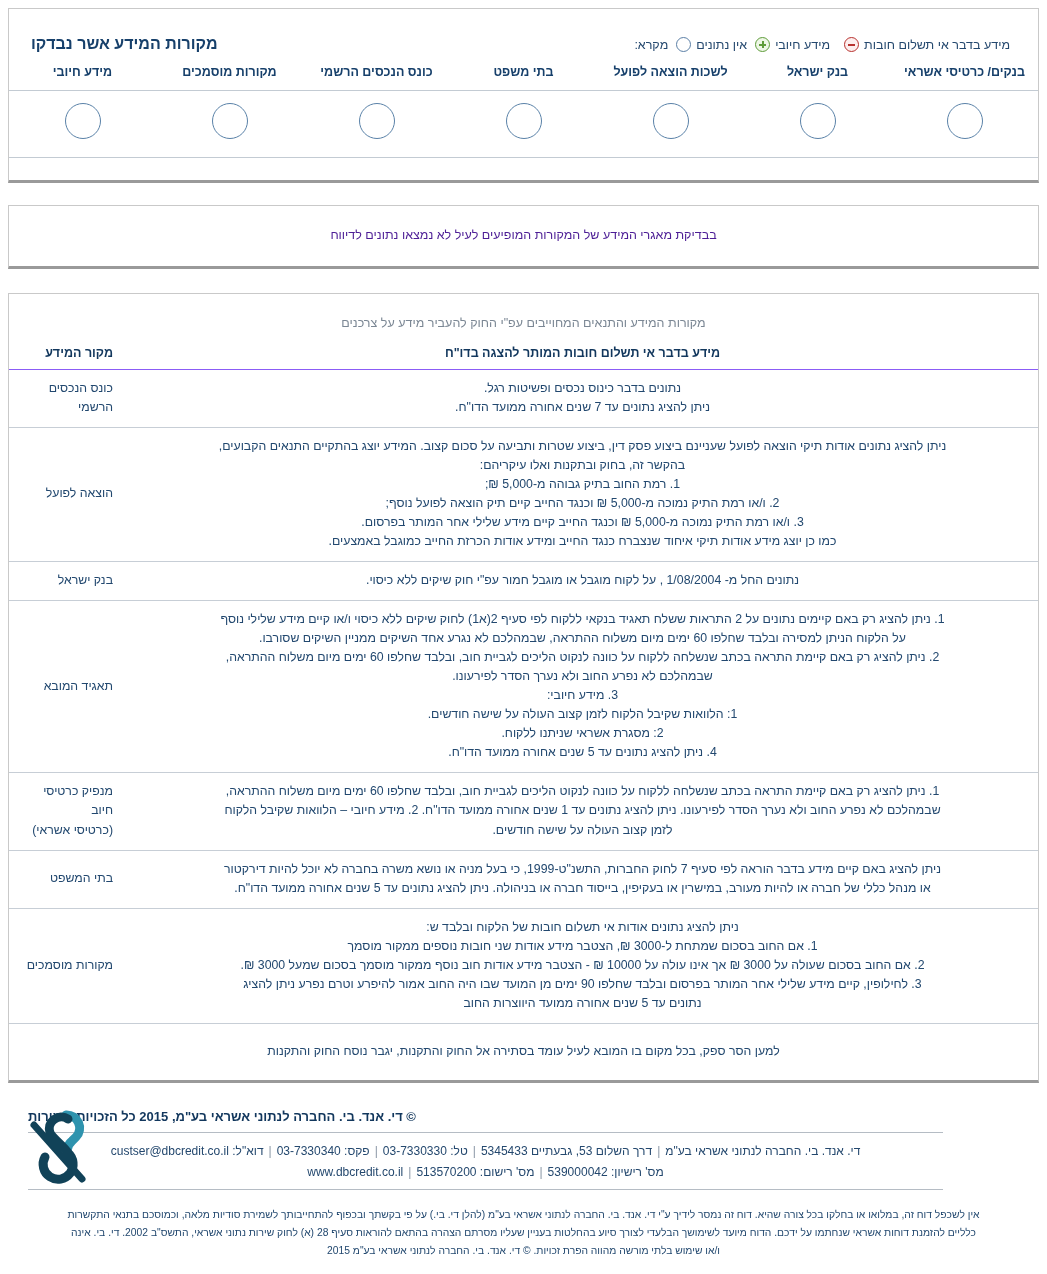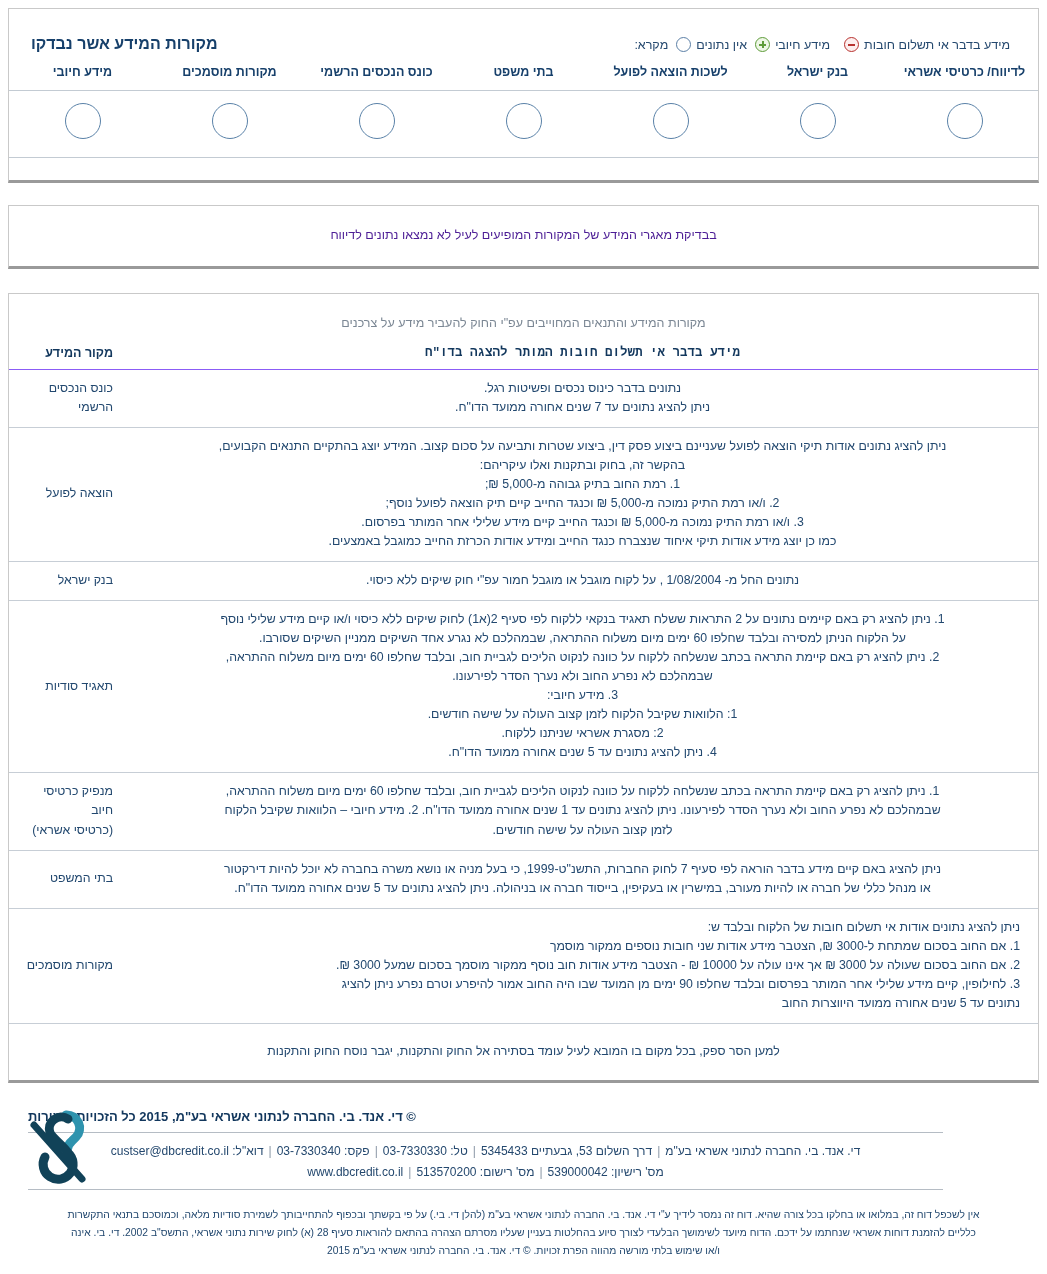--- a/index.html
+++ b/index.html
@@ -149,42 +149,42 @@
   .legal-table col.c-body { width: auto; }
 
   .legal-table th {
     font-size: 12.5px;
     font-weight: bold;
     color: #12375d;
     padding: 2px 10px 9px 10px;
     border-bottom: 1px solid #8b5cf6;
   }
   .legal-table th.h-src  { text-align: right; padding-right: 14px; }
-  .legal-table th.h-body { text-align: center; font-family: Liberation Mono, monospace; }
+  .legal-table th.h-body { text-align: center; }
 
   .legal-table td {
     font-size: 12.3px;
     color: #22486f;
     border-bottom: 1px solid #c7ced6;
     vertical-align: middle;
     padding: 9px 10px 10px 10px;
     line-height: 1.55;
   }
   .legal-table td.t-src {
     text-align: right;
     padding-right: 14px;
     white-space: pre-line;
   }
   .legal-table td.t-body {
     text-align: center;
     padding-right: 18px;
     padding-left: 18px;
   }
   .legal-table td.t-body .ln { display: block; }
-  .legal-table tr:last-child td { border-bottom: none; text-align: right; }
+  .legal-table tr:last-child td { border-bottom: none; }
 
   .legal-footnote {
     text-align: center;
     font-size: 12.3px;
     color: #22486f;
     padding: 20px 20px 22px 20px;
     border-top: 1px solid #c7ced6;
   }
 
   
@@ -263,21 +263,21 @@
         <span class="legend-item">
           <span class="mark minus"></span>
           <span>מידע בדבר אי תשלום חובות</span>
         </span>
       </div>
     </div>
 
     <table class="src-table">
       <thead>
         <tr>
-          <th>לדיווח/ כרטיסי אשראי</th>
+          <th>בנקים/ כרטיסי אשראי</th>
           <th>בנק ישראל</th>
           <th>לשכות הוצאה לפועל</th>
           <th>בתי משפט</th>
           <th>כונס הנכסים הרשמי</th>
           <th>מקורות מוסמכים</th>
           <th>מידע חיובי</th>
         </tr>
       </thead>
       <tbody>
         <tr>
@@ -345,21 +345,21 @@
           <td class="t-body">
             <span class="ln">1. ניתן להציג רק באם קיימים נתונים על 2 התראות ששלח תאגיד בנקאי ללקוח לפי סעיף 2(א1) לחוק שיקים ללא כיסוי ו/או קיים מידע שלילי נוסף</span>
             <span class="ln">על הלקוח הניתן למסירה ובלבד שחלפו 60 ימים מיום משלוח ההתראה, שבמהלכם לא נגרע אחד השיקים ממניין השיקים שסורבו.</span>
             <span class="ln">2. ניתן להציג רק באם קיימת התראה בכתב שנשלחה ללקוח על כוונה לנקוט הליכים לגביית חוב, ובלבד שחלפו 60 ימים מיום משלוח ההתראה,</span>
             <span class="ln">שבמהלכם לא נפרע החוב ולא נערך הסדר לפירעונו.</span>
             <span class="ln">3. מידע חיובי:</span>
             <span class="ln">1: הלוואות שקיבל הלקוח לזמן קצוב העולה על שישה חודשים.</span>
             <span class="ln">2: מסגרת אשראי שניתנו ללקוח.</span>
             <span class="ln">4. ניתן להציג נתונים עד 5 שנים אחורה ממועד הדו"ח.</span>
           </td>
-          <td class="t-src">תאגיד סודיות</td>
+          <td class="t-src">תאגיד המובא</td>
         </tr>
 
         <tr>
           <td class="t-body">
             <span class="ln">1. ניתן להציג רק באם קיימת התראה בכתב שנשלחה ללקוח על כוונה לנקוט הליכים לגביית חוב, ובלבד שחלפו 60 ימים מיום משלוח ההתראה,</span>
             <span class="ln">שבמהלכם לא נפרע החוב ולא נערך הסדר לפירעונו. ניתן להציג נתונים עד 1 שנים אחורה ממועד הדו"ח. 2. מידע חיובי – הלוואות שקיבל הלקוח</span>
             <span class="ln">לזמן קצוב העולה על שישה חודשים.</span>
           </td>
           <td class="t-src">מנפיק כרטיסי חיוב
 (כרטיסי אשראי)</td>

